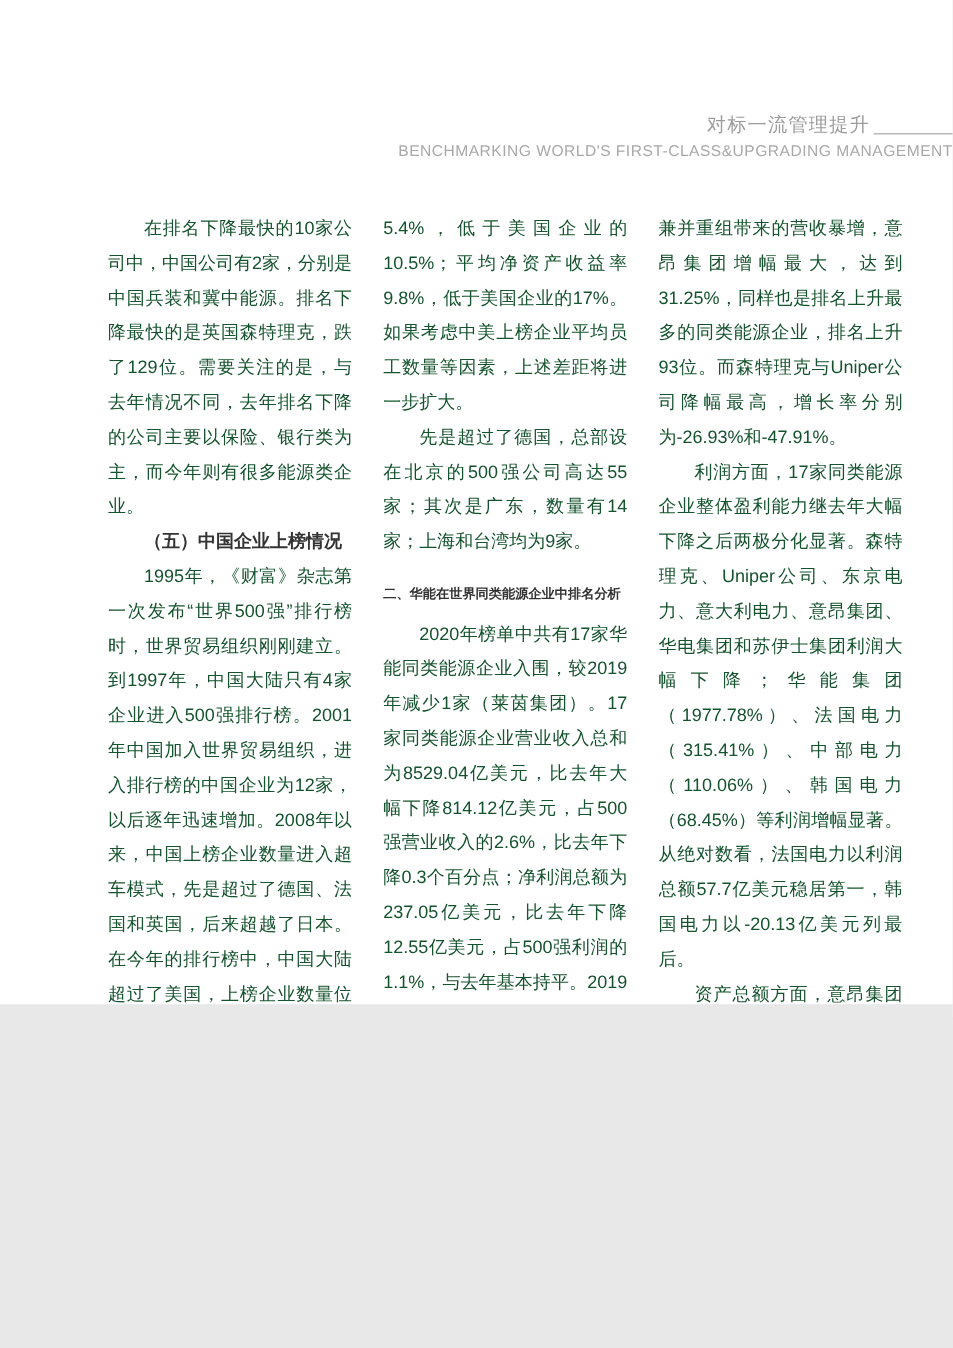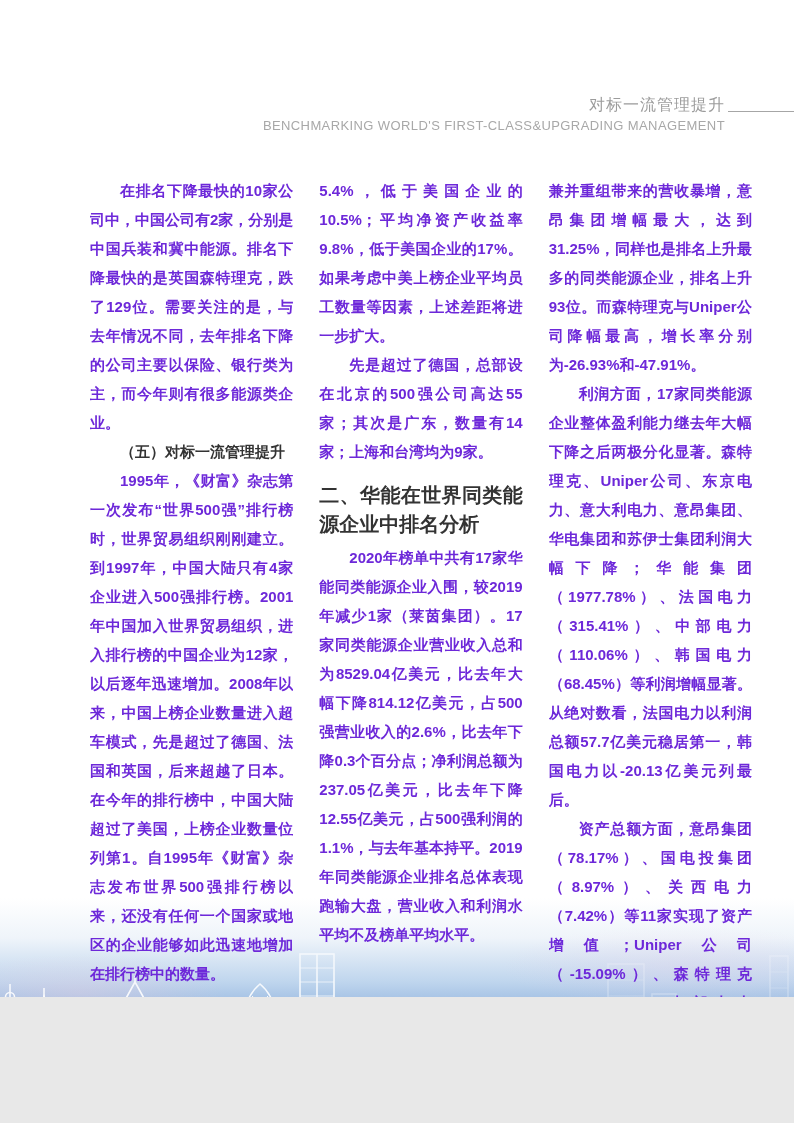--- a/index.html
+++ b/index.html
@@ -1,18 +1,18 @@
 <!DOCTYPE html>
 <html><head>
 <meta charset="utf-8">
 <style>
   html,body{margin:0;padding:0;background:#e8e8e8;}
   .page{
     position:relative;
-    width:794px;height:997px;
+    width:794px;height:837px;
     margin:0 auto;
     background:#ffffff;
     overflow:hidden;
     font-family:"Liberation Sans",sans-serif;
   }
 
   
   .hdr{
     position:absolute;top:96px;left:0;right:0;
     z-index:2;
@@ -21,41 +21,41 @@
     display:flex;justify-content:flex-end;align-items:flex-end;
   }
   .hdr-cn{
     font-size:16px;letter-spacing:1px;color:#9c9c9c;line-height:18px;
   }
   .hdr-rule{
     width:66px;height:0;border-bottom:1px solid #a6a6a6;
     margin-left:3px;margin-bottom:2px;
   }
   .hdr-en{
-    text-align:right;padding-right:69px;margin-top:4px;
+    text-align:right;margin-top:4px;
     font-size:13px;letter-spacing:0.4px;color:#a8a8a8;
   }
 
   
   .columns{
     position:absolute;top:176px;left:90px;right:42px;height:838px;
     display:flex;gap:26px;z-index:2;overflow:hidden;
   }
   .col{flex:1 1 0;overflow:hidden;}
   .block{
     margin:0;
     font-size:15px;line-height:29px;
     text-align:justify;
-    color:#6d28d9;
-    font-weight:bold;
+    color:#14532d;
+    font-weight:normal;
   }
   p.para{text-indent:2em;}
   p.para-cont{text-indent:0;}
   h3.heading2{font-weight:bold;color:#333333;text-indent:2em;}
-  h2.heading1{font-weight:bold;color:#333333;text-indent:0;margin:15px 0 4px 0;font-size:20px;}
+  h2.heading1{font-weight:bold;color:#333333;text-indent:0;margin:15px 0 4px 0;font-size:11px;}
 
   
   .footer-art{
     position:absolute;left:0;top:898px;width:794px;height:182px;
     z-index:1;
     background:
       radial-gradient(ellipse 210px 55px at 10% 52%, rgba(235,203,222,0.35), rgba(235,203,222,0) 70%),
       radial-gradient(ellipse 260px 60px at 86% 38%, rgba(226,206,232,0.30), rgba(226,206,232,0) 70%),
       linear-gradient(180deg,
         rgba(255,255,255,0) 0%,
@@ -88,21 +88,21 @@
     <div class="hdr-row1">
       <span class="hdr-cn">对标一流管理提升</span>
       <span class="hdr-rule"></span>
     </div>
     <div class="hdr-en">BENCHMARKING WORLD'S FIRST-CLASS&amp;UPGRADING MANAGEMENT</div>
   </header>
 
   <main class="columns">
     <section class="col">
         <p class="block para">在排名下降最快的10家公司中，中国公司有2家，分别是中国兵装和冀中能源。排名下降最快的是英国森特理克，跌了129位。需要关注的是，与去年情况不同，去年排名下降的公司主要以保险、银行类为主，而今年则有很多能源类企业。</p>
-        <h3 class="block heading2">（五）对标一流管理提升</h3>
+        <h3 class="block heading2">（五）中国企业上榜情况</h3>
         <p class="block para">1995年，《财富》杂志第一次发布“世界500强”排行榜时，世界贸易组织刚刚建立。到1997年，中国大陆只有4家企业进入500强排行榜。2001年中国加入世界贸易组织，进入排行榜的中国企业为12家，以后逐年迅速增加。2008年以来，中国上榜企业数量进入超车模式，先是超过了德国、法国和英国，后来超越了日本。在今年的排行榜中，中国大陆超过了美国，上榜企业数量位列第1。自1995年《财富》杂志发布世界500强排行榜以来，还没有任何一个国家或地区的企业能够如此迅速地增加在排行榜中的数量。</p>
       </section>
     <section class="col">
         <p class="block para-cont">5.4%，低于美国企业的10.5%；平均净资产收益率9.8%，低于美国企业的17%。如果考虑中美上榜企业平均员工数量等因素，上述差距将进一步扩大。</p>
         <p class="block para">先是超过了德国，总部设在北京的500强公司高达55家；其次是广东，数量有14家；上海和台湾均为9家。</p>
         <h2 class="block heading1">二、华能在世界同类能源企业中排名分析</h2>
         <p class="block para">2020年榜单中共有17家华能同类能源企业入围，较2019年减少1家（莱茵集团）。17家同类能源企业营业收入总和为8529.04亿美元，比去年大幅下降814.12亿美元，占500强营业收入的2.6%，比去年下降0.3个百分点；净利润总额为237.05亿美元，比去年下降12.55亿美元，占500强利润的1.1%，与去年基本持平。2019年同类能源企业排名总体表现跑输大盘，营业收入和利润水平均不及榜单平均水平。</p>
       </section>
     <section class="col">
         <p class="block para-cont">兼并重组带来的营收暴增，意昂集团增幅最大，达到31.25%，同样也是排名上升最多的同类能源企业，排名上升93位。而森特理克与Uniper公司降幅最高，增长率分别为-26.93%和-47.91%。</p>

